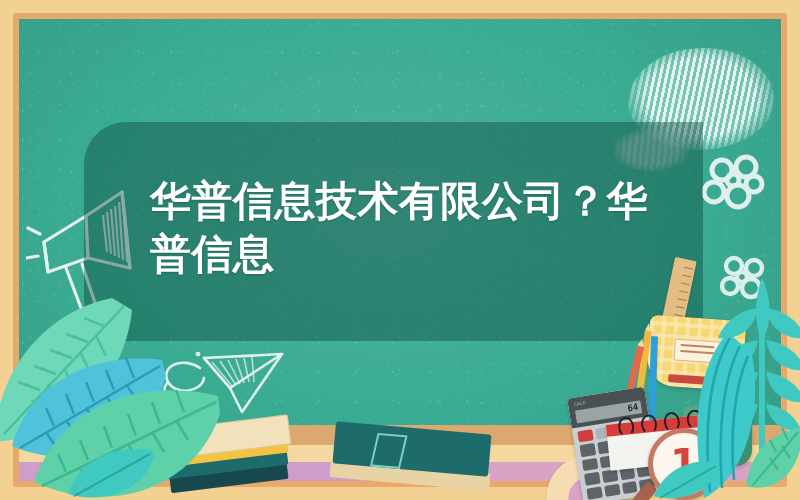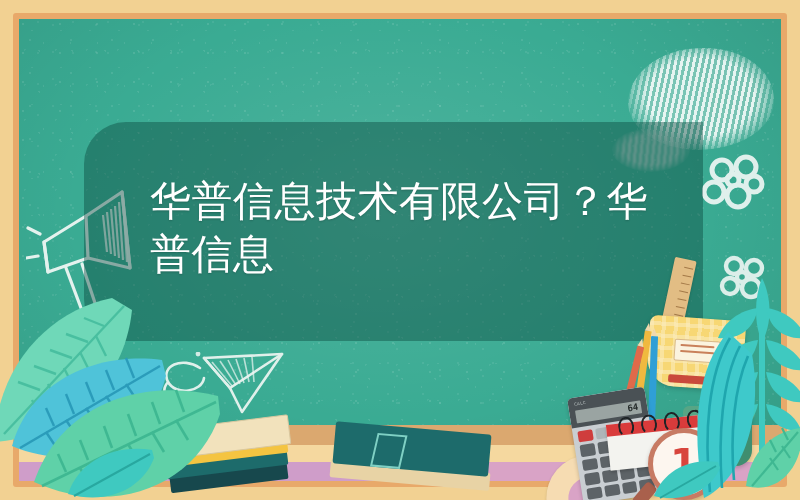--- a/index.html
+++ b/index.html
@@ -51,21 +51,21 @@
   .smudge2{position:absolute;left:612px;top:128px;width:78px;height:44px;
     border-radius:50%;
     background:repeating-linear-gradient(96deg, rgba(215,220,218,.85) 0 3px, rgba(215,220,218,.25) 3px 6px);
     filter:blur(.8px);opacity:.8;
     -webkit-mask-image:radial-gradient(ellipse at 50% 50%, #000 48%, transparent 76%);
             mask-image:radial-gradient(ellipse at 50% 50%, #000 48%, transparent 76%);}
 
   
   .title-wrap{position:absolute;left:150px;top:175px;width:520px;}
   .title{
-    margin:0;color:#ffffff;font-weight:400;font-size:41px;line-height:1.30;
+    margin:0;color:#ffffff;font-weight:700;font-size:41px;line-height:1.30;
     letter-spacing:.5px;text-shadow:0 1px 2px rgba(0,0,0,.18);
     white-space:pre-wrap;}
 
   
   .desk-ledge{position:absolute;left:19px;right:19px;top:425px;height:20px;background:#dba86f;}
   .desk-face{position:absolute;left:19px;right:19px;top:445px;height:17px;background:#f5d89f;}
   .desk-front{position:absolute;left:19px;right:19px;top:462px;bottom:19px;background:#d9a3c6;}
   .desk-front2{position:absolute;left:19px;right:400px;top:462px;bottom:19px;background:#cf9dc9;}
 
   

